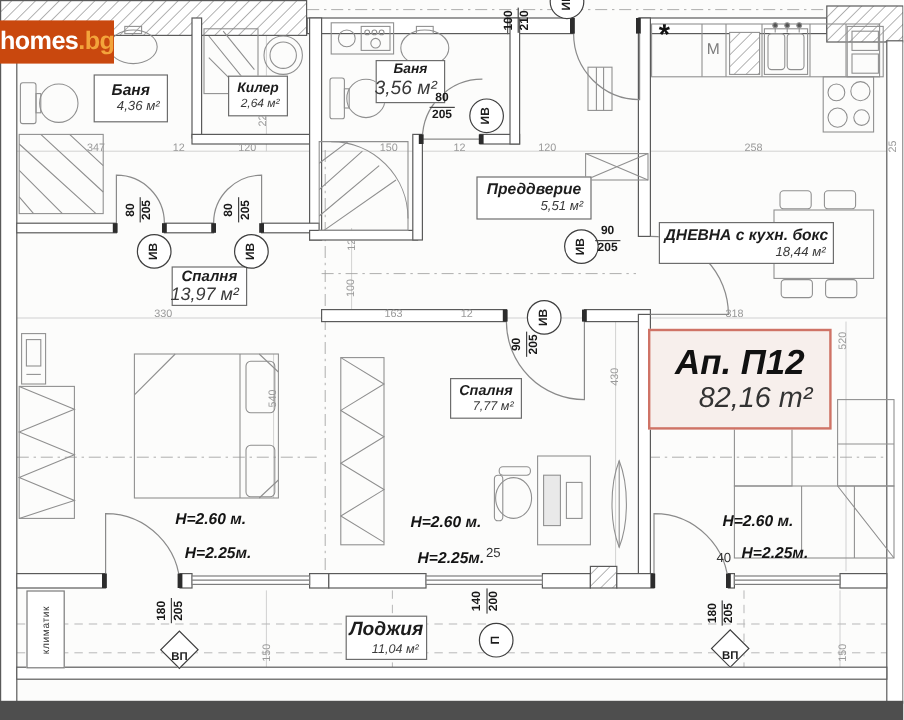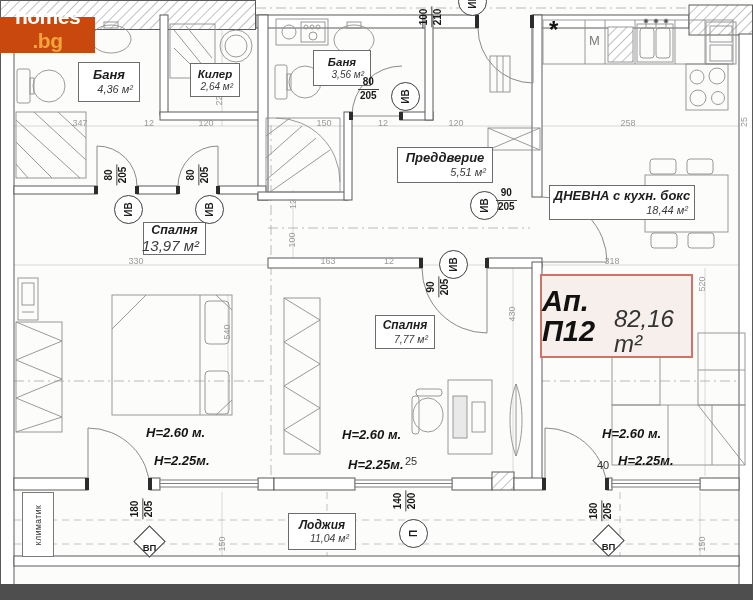--- a/index.html
+++ b/index.html
@@ -1,31 +1,31 @@
 <!DOCTYPE html>
 <html><head>
 <meta charset="utf-8">
 <style>
   html,body{margin:0;padding:0;background:#fff;}
   .plan{position:relative;width:753px;height:600px;background:#fcfcfb;overflow:hidden;
         font-family:"Liberation Sans","DejaVu Sans",sans-serif;}
   .plan svg{position:absolute;left:0;top:0;}
   
   .wm{position:absolute;left:0;top:17px;width:95px;height:36px;background:#c9480e;
-      display:flex;align-items:center;justify-content:flex-end;z-index:30;
-      font-weight:bold;font-size:21px;letter-spacing:-0.5px;flex-direction:column;}
+      display:flex;align-items:center;justify-content:space-between;z-index:30;
+      font-weight:bold;font-size:21px;letter-spacing:-0.5px;}
   .wm .b{color:#ffffff;} .wm .s{color:#f3a43b;}
   
   .rbox{position:absolute;border:1px solid #6d6d6d;background:#fff;z-index:10;
         display:flex;flex-direction:column;align-items:center;justify-content:center;line-height:1.15;}
   .rname{font-weight:bold;font-style:italic;color:#1d1d1d;white-space:nowrap;}
   .rarea{font-style:italic;color:#3a3a3a;white-space:nowrap;align-self:flex-end;padding-right:6px;}
   
   .apt{position:absolute;left:540px;top:274px;width:149px;height:80px;z-index:12;
-       border:2px solid #cf7366;background:#f7efec;display:flex;flex-direction:row;
+       border:2px solid #cf7366;background:#f7efec;display:flex;flex-direction:column;
        align-items:center;justify-content:center;line-height:1.05;}
   .apt .t{font-weight:bold;font-style:italic;font-size:29px;color:#111;}
   .apt .a{font-style:italic;font-size:24px;color:#333;align-self:flex-end;padding-right:14px;}
   
   .hlabel{position:absolute;font-weight:bold;font-style:italic;font-size:13px;color:#141414;
           white-space:nowrap;z-index:10;}
   .ndim{position:absolute;font-size:11px;color:#333;z-index:10;}
   
   .dim{position:absolute;color:#9a9a9a;font-size:9px;text-align:center;z-index:9;white-space:nowrap;}
   .vdim{position:absolute;width:26px;height:12px;display:flex;align-items:center;justify-content:center;
@@ -290,40 +290,40 @@
   <div class="rbox" style="left:78px;top:62px;width:60px;height:38px;">
     <span class="rname" style="font-size:13px;">Баня</span>
     <span class="rarea" style="font-size:11px;font-style:italic;">4,36 м²</span>
   </div>
   <div class="rbox" style="left:190px;top:63px;width:48px;height:32px;">
     <span class="rname" style="font-size:11.5px;">Килер</span>
     <span class="rarea" style="font-size:10px;">2,64 м²</span>
   </div>
   <div class="rbox" style="left:313px;top:50px;width:56px;height:34px;">
     <span class="rname" style="font-size:11.5px;">Баня</span>
-    <span class="rarea" style="font-size:10px;text-align:right;">3,56 м²</span>
+    <span class="rarea" style="font-size:16px;text-align:right;">3,56 м²</span>
   </div>
   <div class="rbox" style="left:397px;top:147px;width:94px;height:34px;">
     <span class="rname" style="font-size:13px;">Преддверие</span>
     <span class="rarea" style="font-size:11px;">5,51 м²</span>
   </div>
   <div class="rbox" style="left:549px;top:185px;width:144px;height:33px;">
     <span class="rname" style="font-size:13px;">ДНЕВНА с кухн. бокс</span>
     <span class="rarea" style="font-size:11px;">18,44 м²</span>
   </div>
   <div class="rbox" style="left:143px;top:222px;width:61px;height:31px;">
     <span class="rname" style="font-size:12.5px;">Спалня</span>
     <span class="rarea" style="font-size:15px;">13,97 м²</span>
   </div>
   <div class="rbox" style="left:375px;top:315px;width:58px;height:32px;">
     <span class="rname" style="font-size:12px;">Спалня</span>
     <span class="rarea" style="font-size:10.5px;">7,77 м²</span>
   </div>
   <div class="rbox" style="left:288px;top:513px;width:66px;height:35px;">
-    <span class="rname" style="font-size:12px;">Лоджия</span>
+    <span class="rname" style="font-size:16px;">Лоджия</span>
     <span class="rarea" style="font-size:10.5px;">11,04 м²</span>
   </div>
 
   <div class="apt">
     <span class="t">Ап. П12</span>
     <span class="a">82,16 m²</span>
   </div>
 
   <div class="hlabel" style="left:146px;top:425px;">Н=2.60 м.</div>
   <div class="hlabel" style="left:154px;top:453px;">Н=2.25м.</div>

